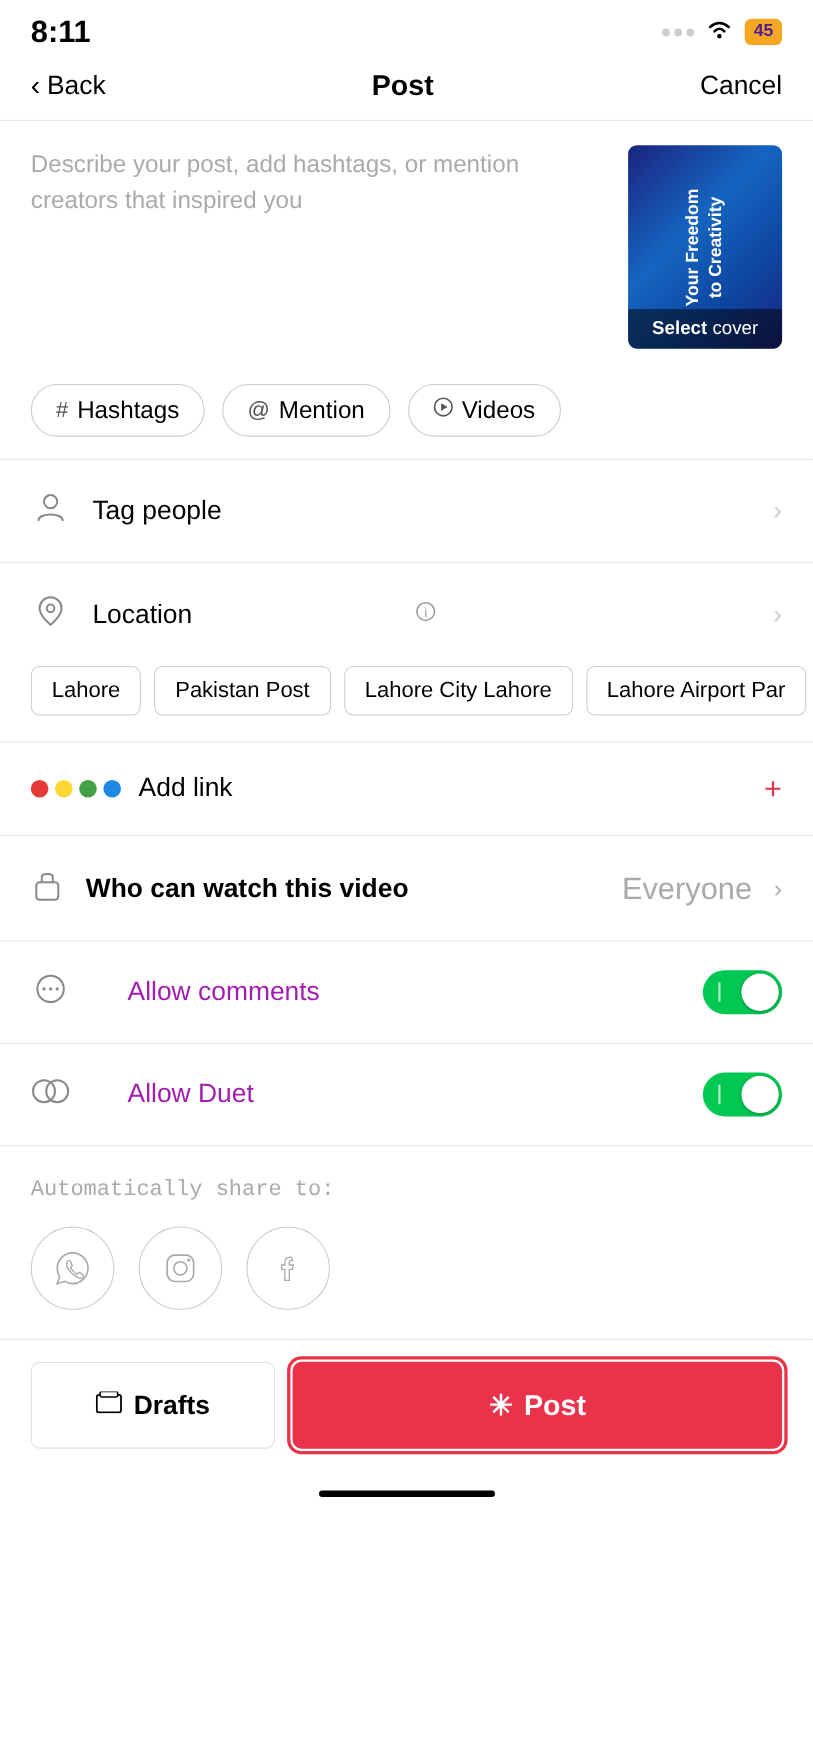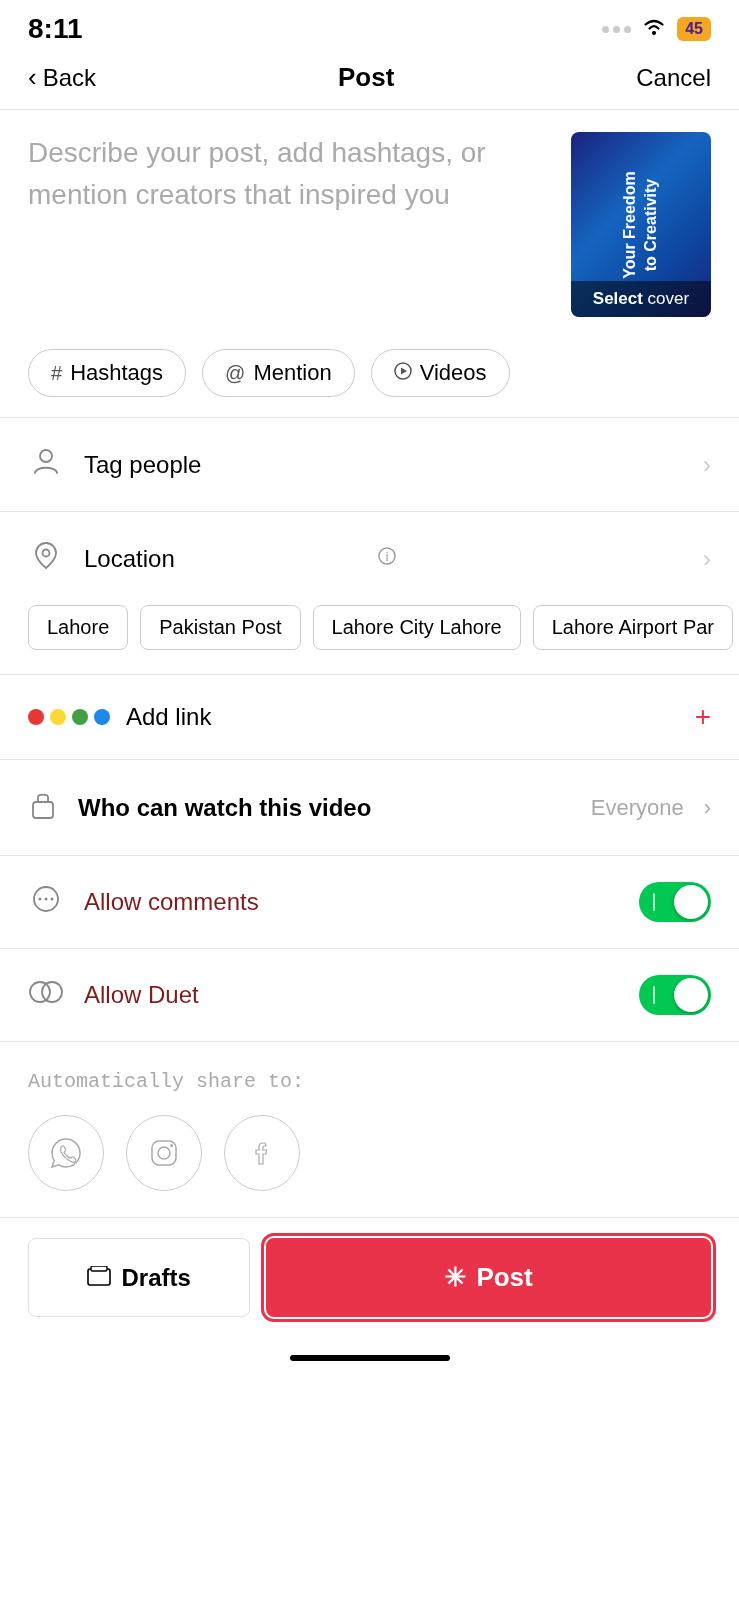--- a/index.html
+++ b/index.html
@@ -92,21 +92,21 @@
     }
 
     
     .post-desc-area {
       display: flex;
       padding: 22px 28px 16px 28px;
       gap: 16px;
     }
     .post-desc-text {
       flex: 1;
-      font-size: 28px;
+      font-size: 22px;
       color: #aaa;
       line-height: 1.5;
     }
     .post-thumbnail {
       width: 140px;
       height: 185px;
       border-radius: 8px;
       overflow: hidden;
       flex-shrink: 0;
       position: relative;
@@ -264,21 +264,21 @@
       font-size: 28px;
       color: #555;
     }
     .who-watch-label {
       flex: 1;
       font-size: 24px;
       color: #000;
       font-weight: bold;
     }
     .who-watch-value {
-      font-size: 22px;
+      font-size: 28px;
       color: #aaa;
     }
     .who-watch-chevron {
       font-size: 22px;
       color: #aaa;
     }
 
     
     .toggle-row {
       display: flex;
@@ -289,21 +289,22 @@
     }
     .toggle-icon {
       font-size: 28px;
       color: #555;
       width: 36px;
       text-align: center;
     }
     .toggle-label {
       flex: 1;
       font-size: 24px;
-      color: #7f1d1d;
+      color: #a21caf;
+      margin-left: 32px;
     }
     .toggle-switch {
       width: 72px;
       height: 40px;
       border-radius: 20px;
       background: #00c853;
       position: relative;
       cursor: pointer;
       display: flex;
       align-items: center;

